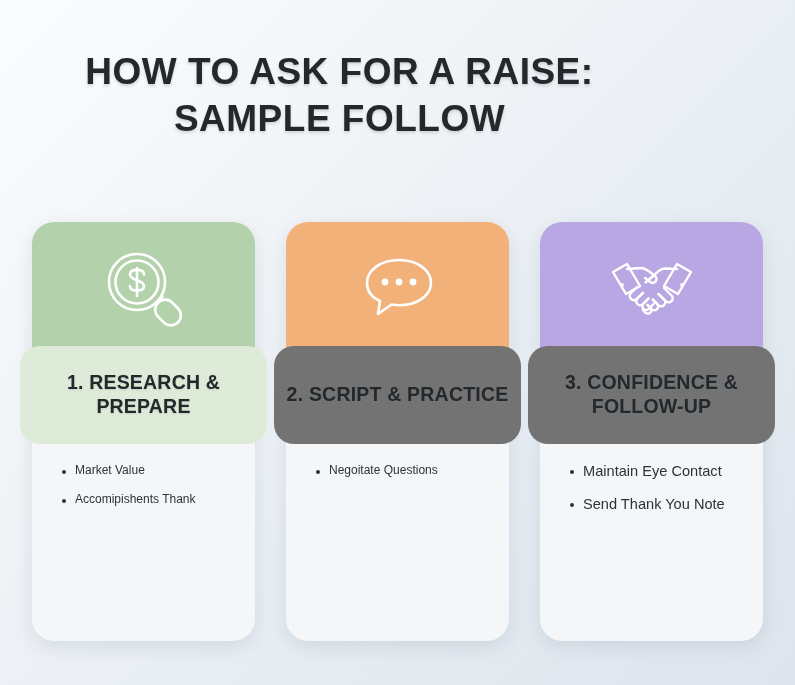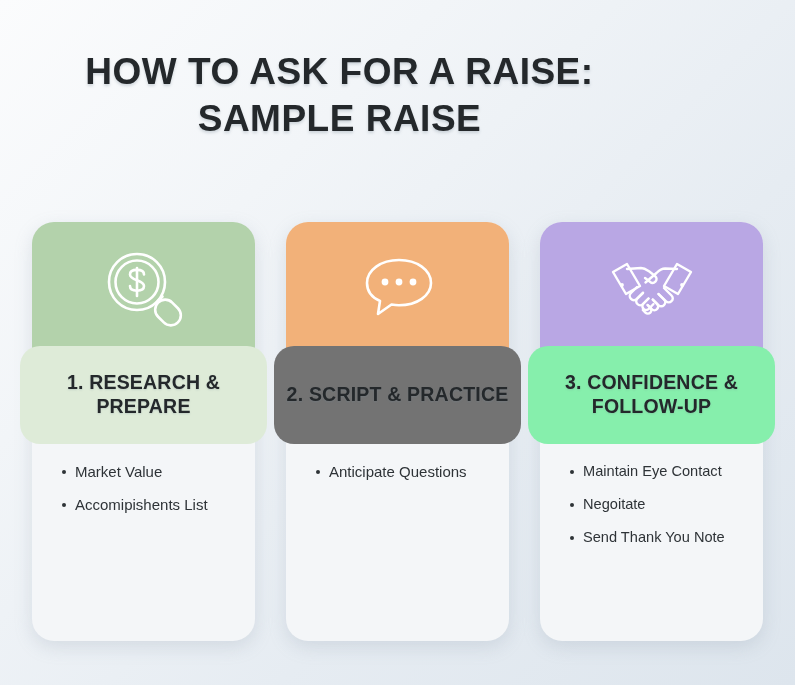--- a/index.html
+++ b/index.html
@@ -105,21 +105,21 @@
   .card-list {
     position: absolute;
     top: 240px;
     left: 0;
     width: 223px;
     padding: 0 14px 0 30px;
     list-style: none;
   }
   .card-list li {
     position: relative;
-    font-size: 15px;
+    font-size: 12px;
     color: #2e3337;
     line-height: 1.36;
     margin-bottom: 13px;
     padding-left: 13px;
     white-space: nowrap;
   }
   .card-list li::before {
     content: "";
     position: absolute;
     left: 0;
@@ -130,21 +130,21 @@
     background: #2e3337;
   }
   .card-3 .card-list { }
   .card-3 .card-list li { font-size: 14.6px; }
 </style>
 </head>
 <body style="background: linear-gradient(135deg, rgb(251, 252, 253) 0%, rgb(242, 245, 248) 30%, rgb(230, 236, 242) 65%, rgb(221, 229, 237) 100%);">
 
 <div class="title-block">
   <div class="title-line">HOW TO ASK FOR A RAISE:</div>
-  <div class="title-line">SAMPLE RAISE</div>
+  <div class="title-line">SAMPLE FOLLOW</div>
 </div>
 
 <div class="cards">
 
   <div class="card card-1">
     <div class="card-header" style-bg="#b3d2ab" style="background: rgb(179, 210, 171);">
       <span class="icon-wrap">
         <svg width="86" height="80" viewBox="0 0 86 80" fill="none" stroke="#ffffff" stroke-width="2.6">
           <circle cx="36" cy="32" r="28"></circle>
           <circle cx="36" cy="32" r="21.5"></circle>
@@ -153,40 +153,40 @@
           <path d="M55.5 52.5 L61.5 46.5" stroke-linecap="round"></path>
           <rect x="57" y="48.5" width="20" height="28" rx="10" transform="rotate(-45 67 62.5)"></rect>
         </svg>
       </span>
     </div>
     <div class="card-title-band" style="background: rgb(222, 235, 216);">
       <span class="card-title-text">1. RESEARCH &amp; PREPARE</span>
     </div>
     <ul class="card-list">
       <li>Market Value</li>
-      <li>Accomipishents List</li>
+      <li>Accomipishents Thank</li>
     </ul>
   </div>
 
   <div class="card card-2">
     <div class="card-header" style="background: rgb(242, 177, 121);">
       <span class="icon-wrap">
         <svg width="86" height="80" viewBox="0 0 86 80" fill="none" stroke="#ffffff" stroke-width="2.6">
           <path d="M44 10 C26 10 12 20 12 33 C12 41 17 47.5 25 51 L23 64 L36.5 54.5 C39 55 41.5 55.3 44 55.3 C62 55.3 76 45.5 76 33 C76 20 62 10 44 10 Z" stroke-linejoin="round"></path>
           <circle cx="30" cy="32" r="3.4" fill="#ffffff" stroke="none"></circle>
           <circle cx="44" cy="32" r="3.4" fill="#ffffff" stroke="none"></circle>
           <circle cx="58" cy="32" r="3.4" fill="#ffffff" stroke="none"></circle>
         </svg>
       </span>
     </div>
     <div class="card-title-band" style="background: #737373;">
       <span class="card-title-text">2. SCRIPT &amp; PRACTICE</span>
     </div>
     <ul class="card-list">
-      <li>Anticipate Questions</li>
+      <li>Negoitate Questions</li>
     </ul>
   </div>
 
   <div class="card card-3">
     <div class="card-header" style="background: rgb(185, 167, 228);">
       <span class="icon-wrap">
         <svg width="90" height="72" viewBox="0 0 90 72" fill="none" stroke="#ffffff" stroke-width="2.4" stroke-linejoin="round" stroke-linecap="round">
           <path d="M6 18 L20 10 L33 32 L19 40 Z"></path>
           <circle cx="15" cy="31" r="1.9" fill="#ffffff" stroke="none"></circle>
           <path d="M84 18 L70 10 L57 32 L71 40 Z"></path>
@@ -196,23 +196,22 @@
           <path d="M57 34 L64.5 41.5 C66.2 43.2 66.2 45.6 64.5 47.2 C62.9 48.8 60.4 48.8 58.8 47.2 L51.5 40"></path>
           <path d="M51.5 40 L57 45.5 C58.6 47.1 58.6 49.5 57 51.1 C55.4 52.7 53 52.7 51.4 51.1 L45.8 45.6"></path>
           <path d="M45.8 45.6 L50 49.8 C51.5 51.3 51.5 53.6 50 55.1 C48.5 56.6 46.2 56.6 44.7 55.1 L40.6 51"></path>
           <path d="M40.6 51 L43.3 53.7 C44.7 55.1 44.7 57.2 43.3 58.6 C41.9 60 39.8 60 38.4 58.6 L35.8 56"></path>
           <path d="M30 33 L24 39 C22.3 40.7 22.3 43.2 24 44.9 C25.7 46.6 28.2 46.6 29.9 44.9 L36 38.8"></path>
           <path d="M36 38.8 L30.4 44.4 C28.8 46 28.8 48.4 30.4 50 C32 51.6 34.4 51.6 36 50 L41.5 44.5"></path>
           <path d="M41.5 44.5 L36.5 49.5 C35 51 35 53.3 36.5 54.8 C38 56.3 40.3 56.3 41.8 54.8 L46.5 50"></path>
         </svg>
       </span>
     </div>
-    <div class="card-title-band" style="background: #86efac;">
+    <div class="card-title-band" style="background: #737373;">
       <span class="card-title-text">3. CONFIDENCE &amp; FOLLOW-UP</span>
     </div>
     <ul class="card-list">
       <li>Maintain Eye Contact</li>
-      <li>Negoitate</li>
       <li>Send Thank You Note</li>
     </ul>
   </div>
 
 </div>
 
 </body></html>

